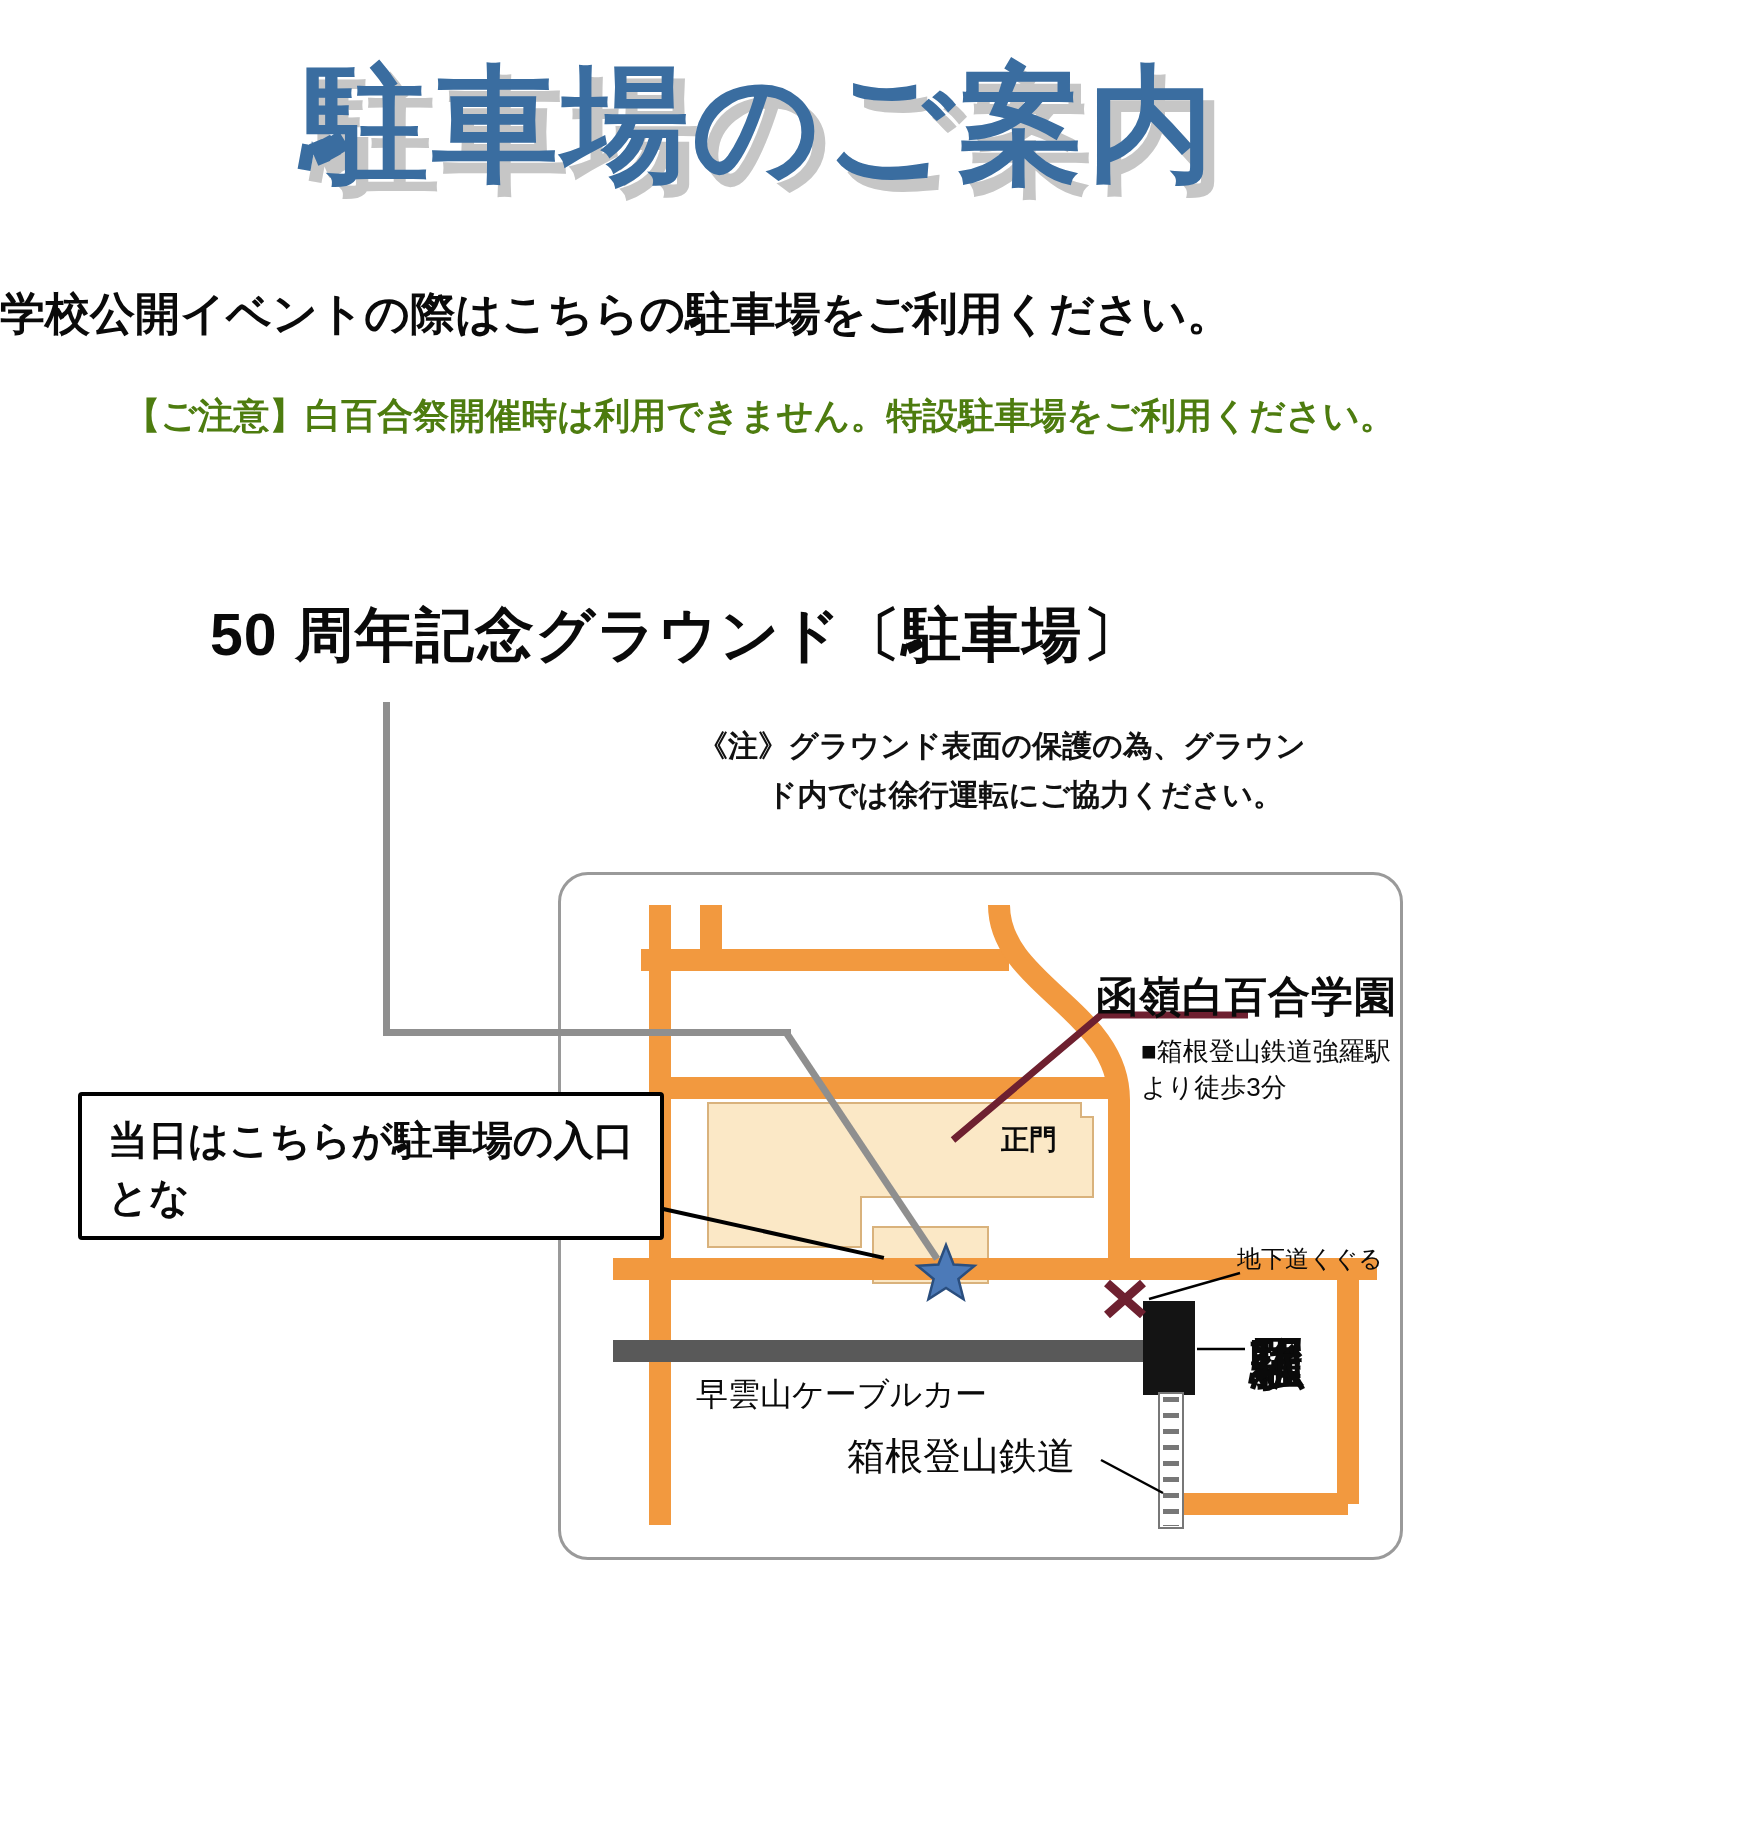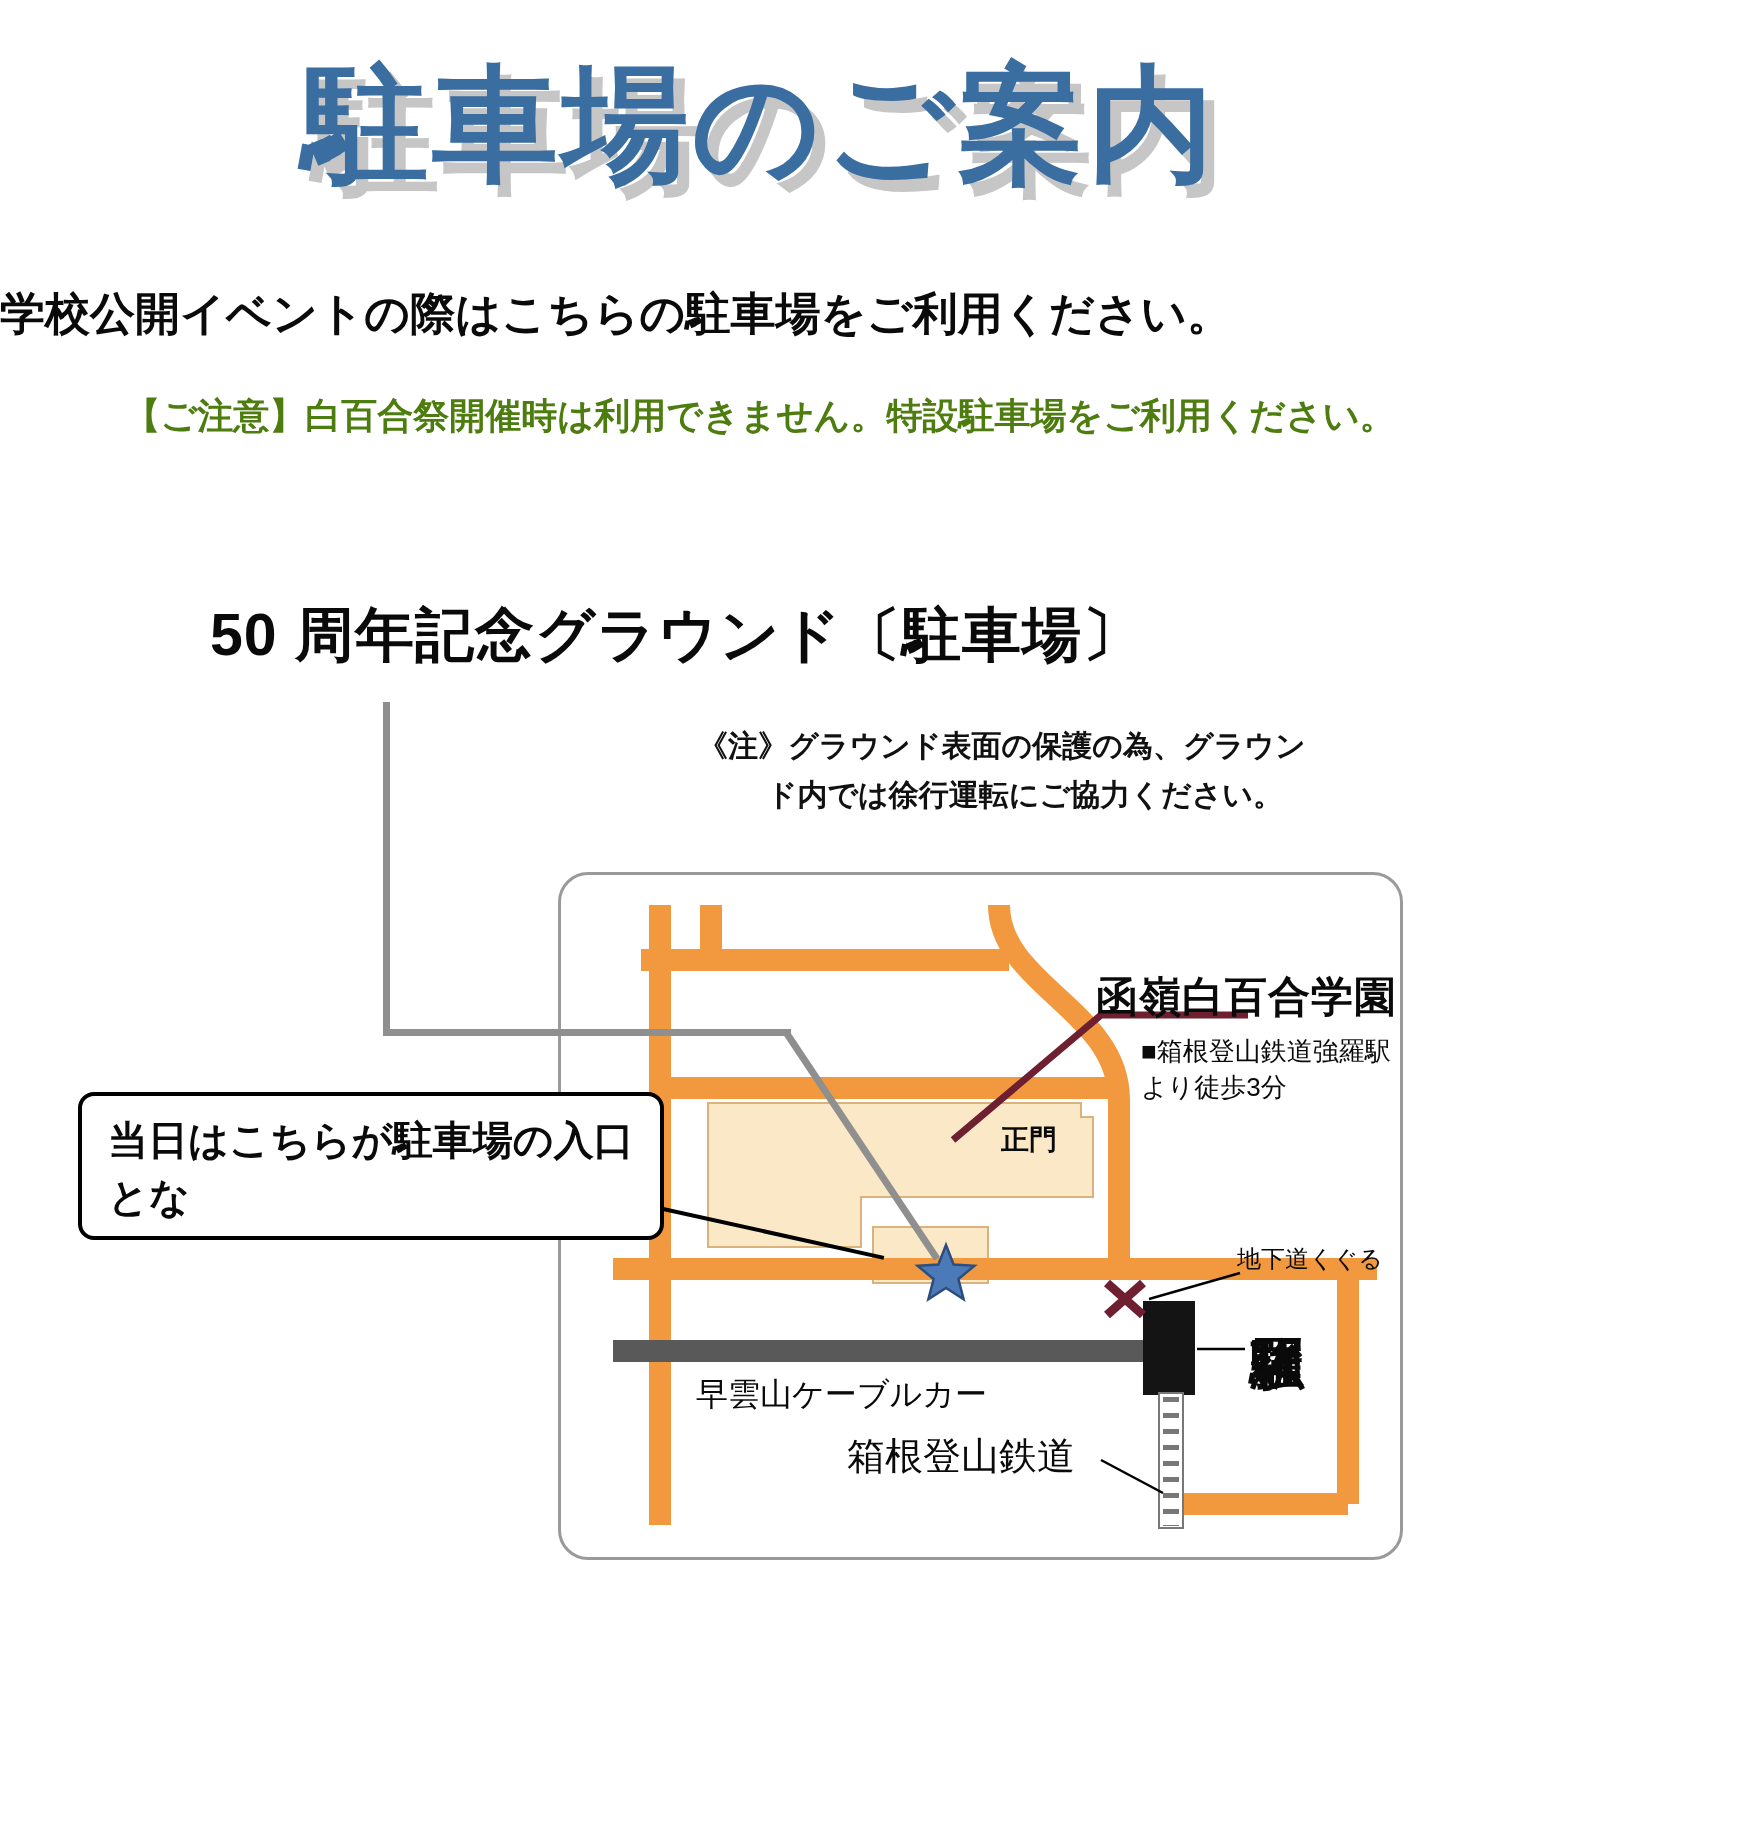--- a/index.html
+++ b/index.html
@@ -88,21 +88,21 @@
     transform: rotate(12.5deg);
     transform-origin: 0 0;
     z-index: 5;
   }
   .bubble {
     position: absolute;
     left: 78px; top: 1092px;
     width: 586px; height: 148px;
     background: #ffffff;
     border: 4px solid #000;
-    border-radius: 16px;
+    border-radius: 4px;
     z-index: 6;
     padding: 16px 26px;
     font-size: 40px;
     font-weight: 700;
     color: #0a0a0a;
     line-height: 1.42;
   }
 
   
   .map-panel {

